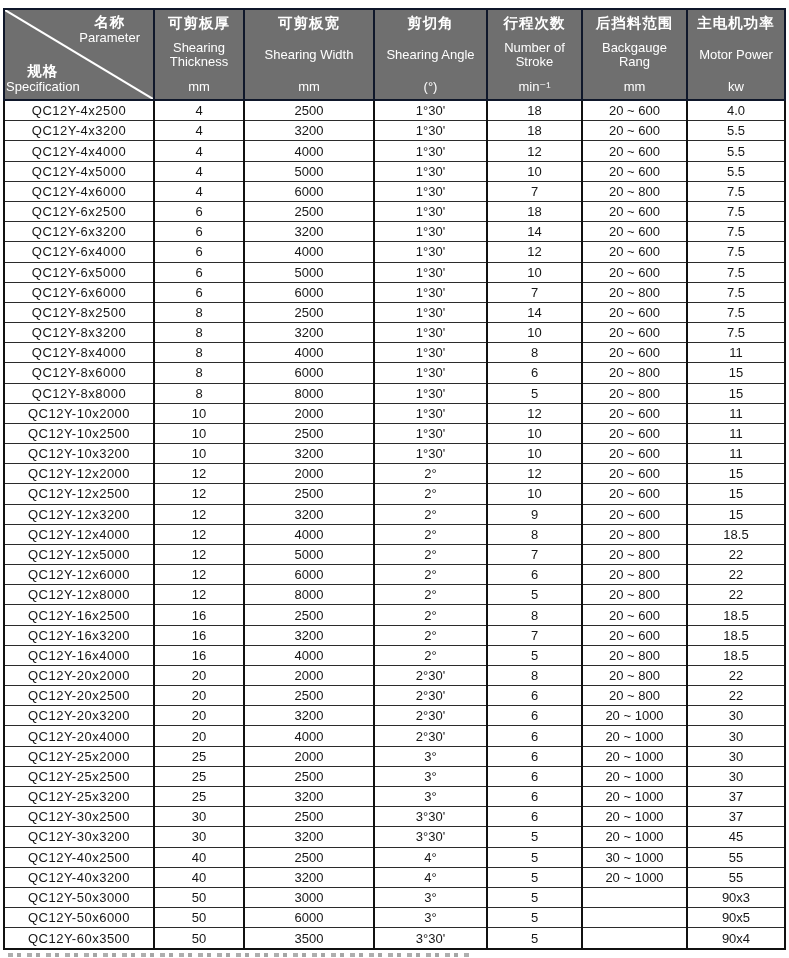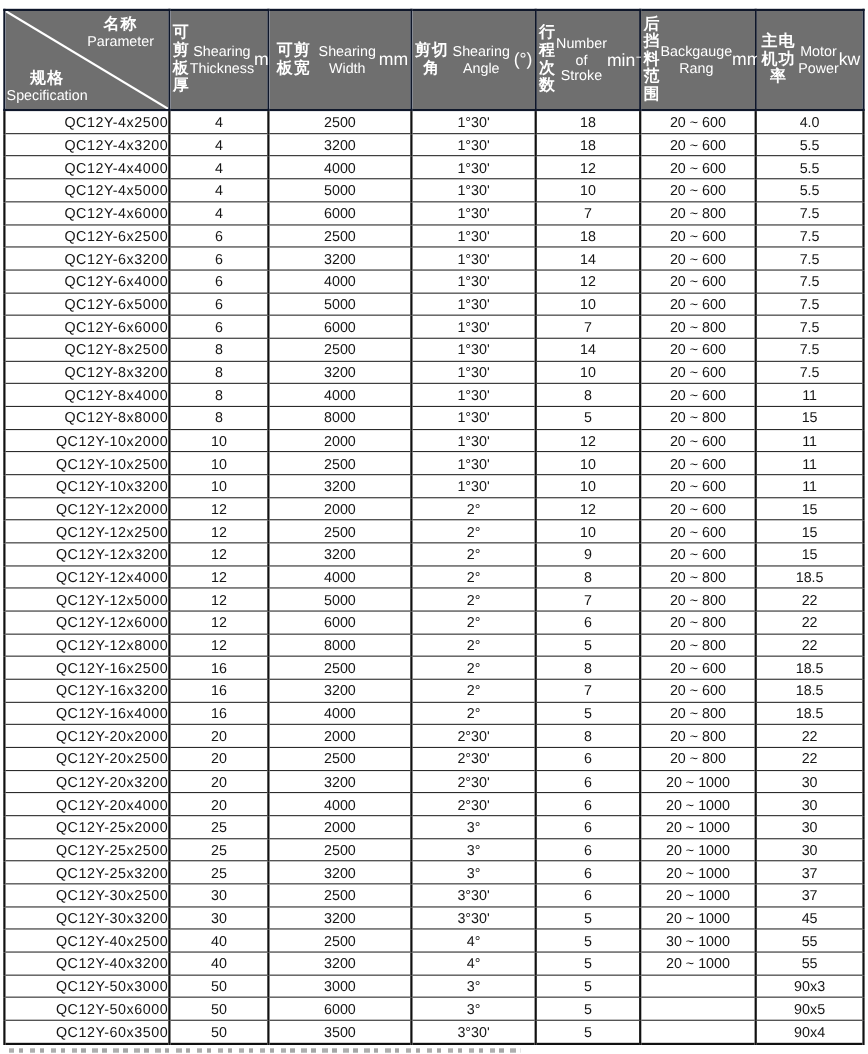--- a/index.html
+++ b/index.html
@@ -24,27 +24,27 @@
   th {
     background: #6f6f6f;
     color: #ffffff;
     font-weight: normal;
     border: 2px solid #0f172a;
     vertical-align: top;
     padding: 0;
     position: relative;
   }
   .hcell {
-    display: flex; flex-direction: row;
+    display: flex; flex-direction: column;
     justify-content: space-between; align-items: center;
     height: 89px; padding: 6px 2px 5px 2px;
   }
   .h-cn { font-size: 14.5px; font-weight: bold; letter-spacing: 1px; line-height: 1.1; }
   .h-en { font-size: 13px; line-height: 1.15; text-align: center; }
-  .h-unit { font-size: 16px; }
+  .h-unit { font-size: 13px; }
 
   
   th.corner { padding: 0; }
   .corner-wrap { position: relative; width: 100%; height: 89px; overflow: hidden; }
   .corner-wrap svg { position: absolute; left: 0; top: 0; width: 100%; height: 100%; }
   .corner-top { position: absolute; top: 5px; right: 13px; text-align: center; }
   .corner-bottom { position: absolute; bottom: 4px; left: 1px; text-align: center; }
   .corner-top .h-cn, .corner-bottom .h-cn { display: block; }
   .corner-top .h-en, .corner-bottom .h-en { display: block; }
 
@@ -55,21 +55,21 @@
     border-left: 2px solid #111;
     border-right: 2px solid #111;
     text-align: center;
     vertical-align: middle;
     font-size: 13px;
     color: #161616;
     padding: 0;
     white-space: nowrap;
     overflow: hidden;
   }
-  tbody td.model-cell { letter-spacing: 0.5px; text-align: right; }
+  tbody td.model-cell { letter-spacing: 0.5px; }
 
   
   .clipped-footnote {
     position: absolute; left: 8px; top: 953px;
     width: 465px; height: 4px;
     background: repeating-linear-gradient(90deg,
       #9a9a9a 0 5px, transparent 5px 9px,
       #8f8f8f 9px 13px, transparent 13px 19px);
     opacity: 0.8;
   }
@@ -262,20 +262,29 @@
         <tr>
           <td class="model-cell">QC12Y-8x4000</td>
           <td>8</td>
           <td>4000</td>
           <td>1°30'</td>
           <td>8</td>
           <td>20 ~ 600</td>
           <td>11</td>
         </tr>
         <tr>
+          <td class="model-cell">QC12Y-8x6000</td>
+          <td>8</td>
+          <td>6000</td>
+          <td>1°30'</td>
+          <td>6</td>
+          <td>20 ~ 800</td>
+          <td>15</td>
+        </tr>
+        <tr>
           <td class="model-cell">QC12Y-8x8000</td>
           <td>8</td>
           <td>8000</td>
           <td>1°30'</td>
           <td>5</td>
           <td>20 ~ 800</td>
           <td>15</td>
         </tr>
         <tr>
           <td class="model-cell">QC12Y-10x2000</td>

